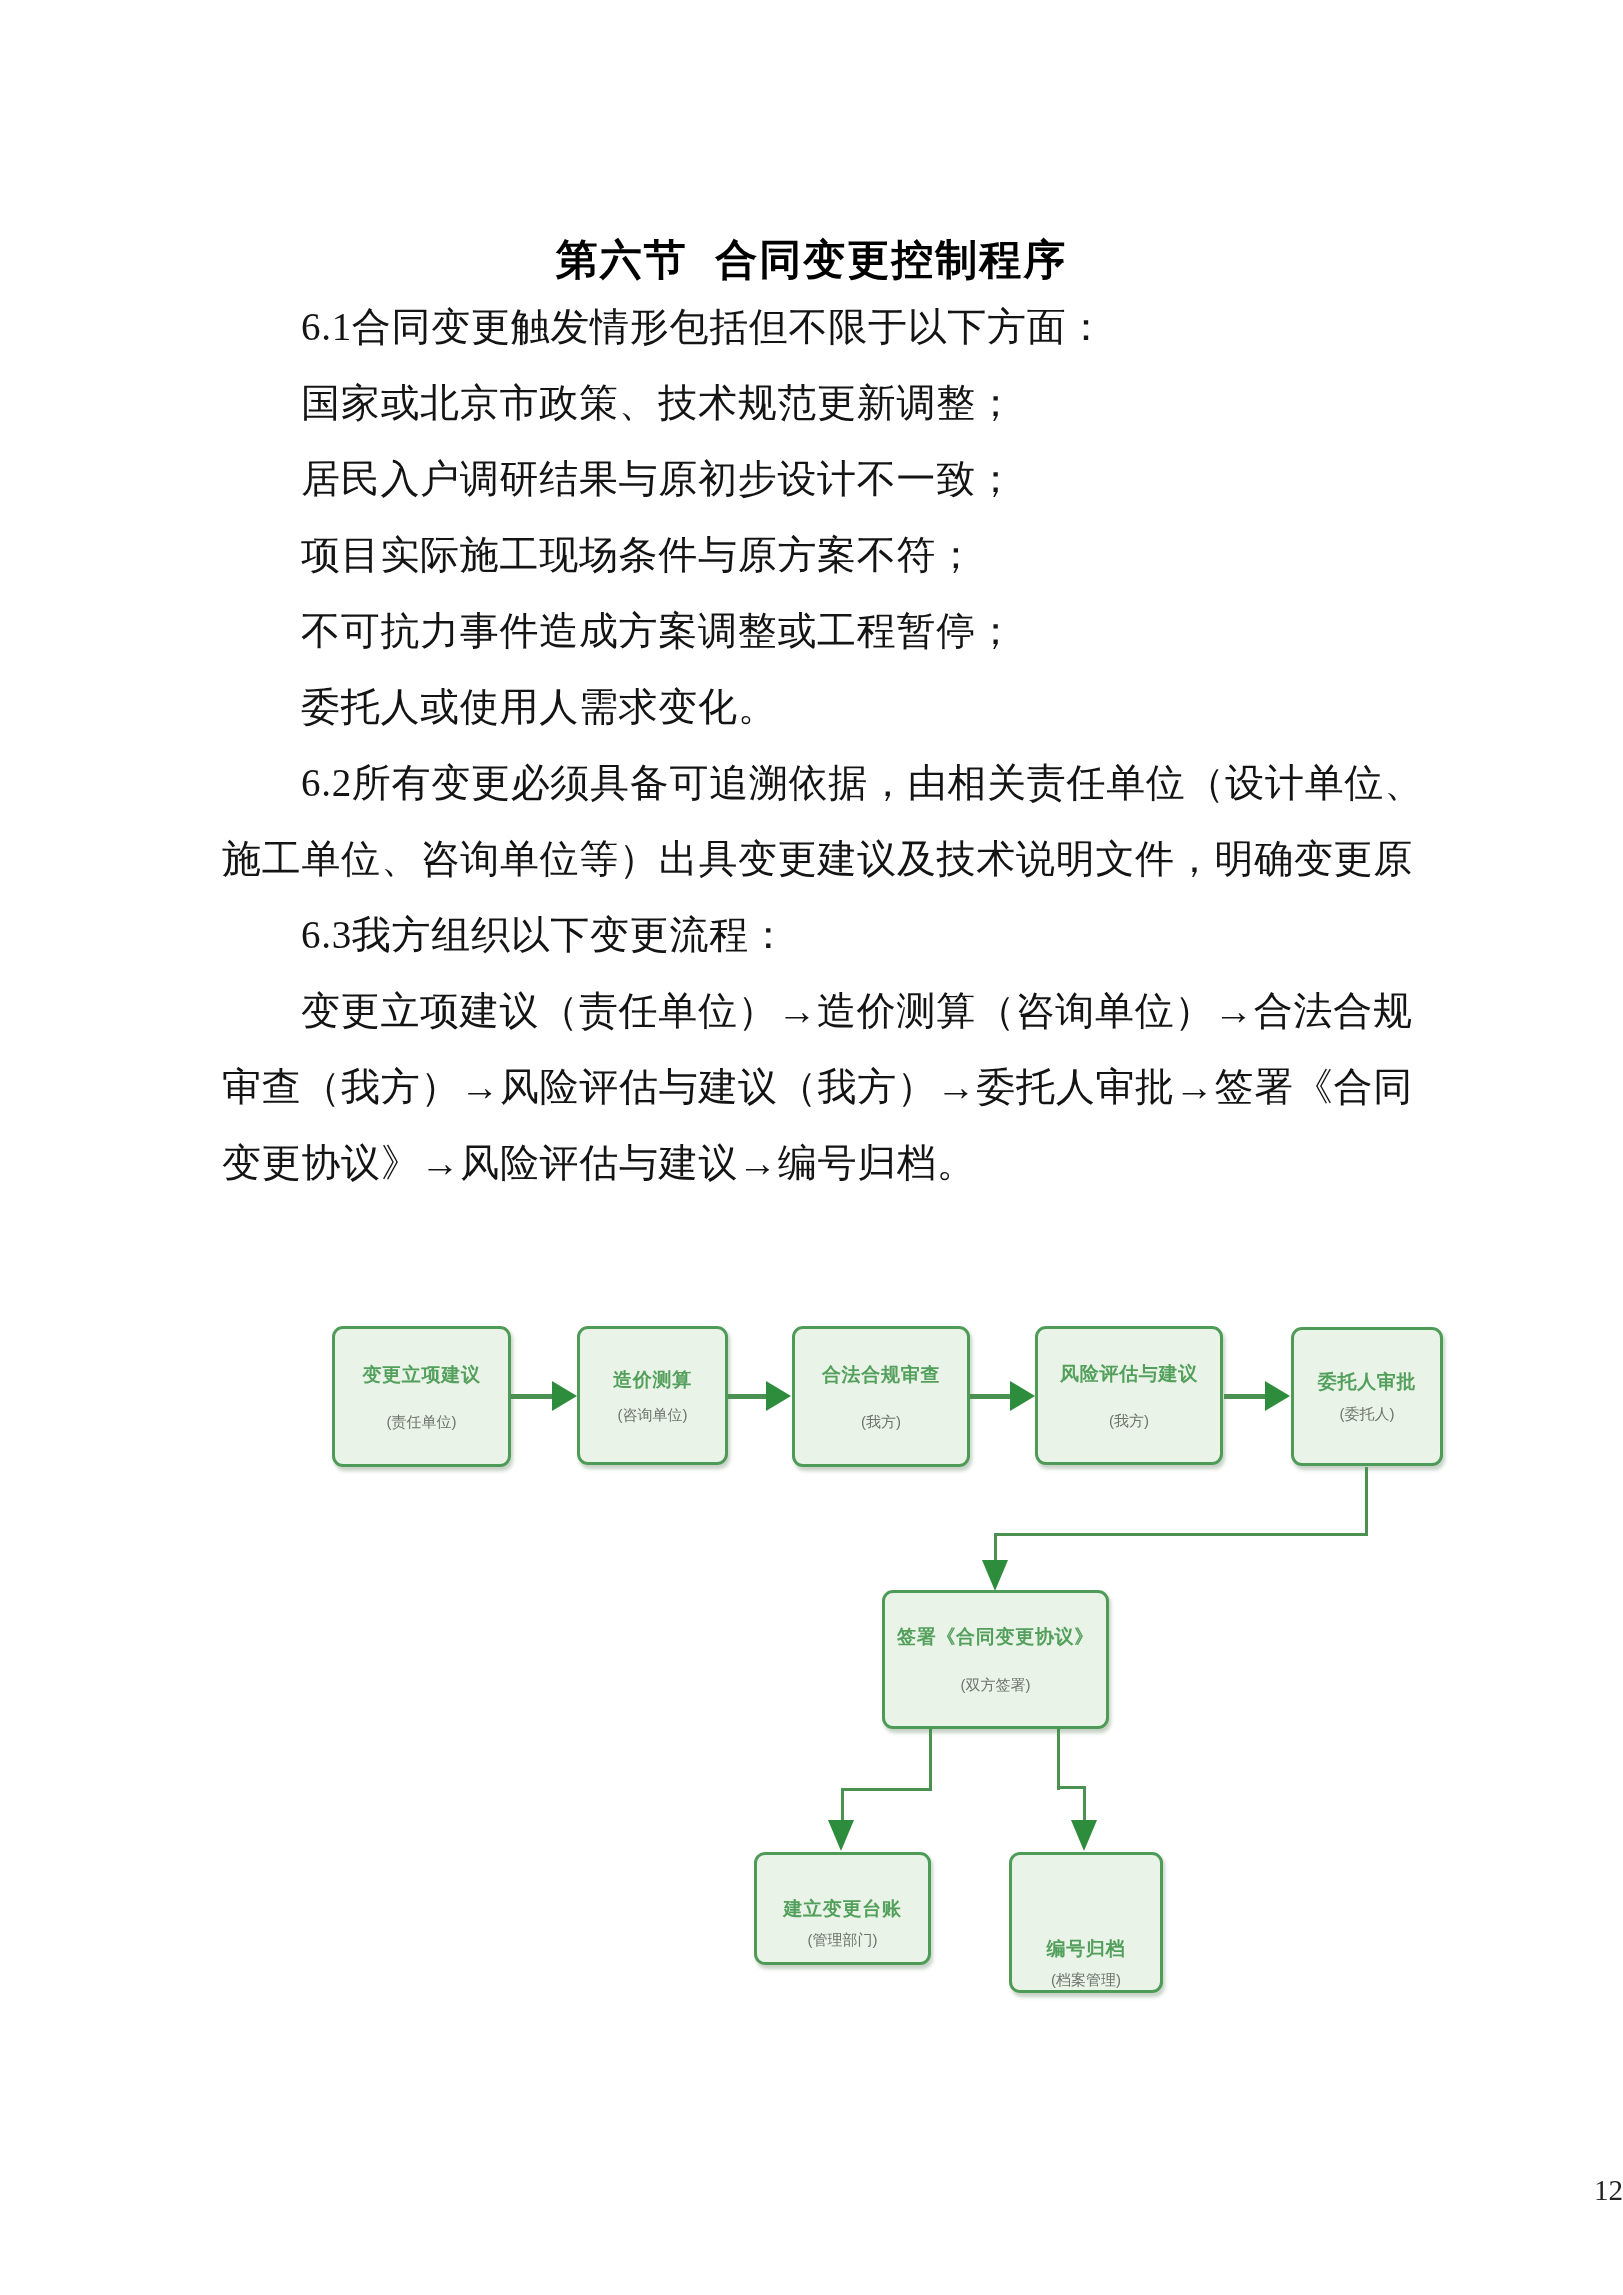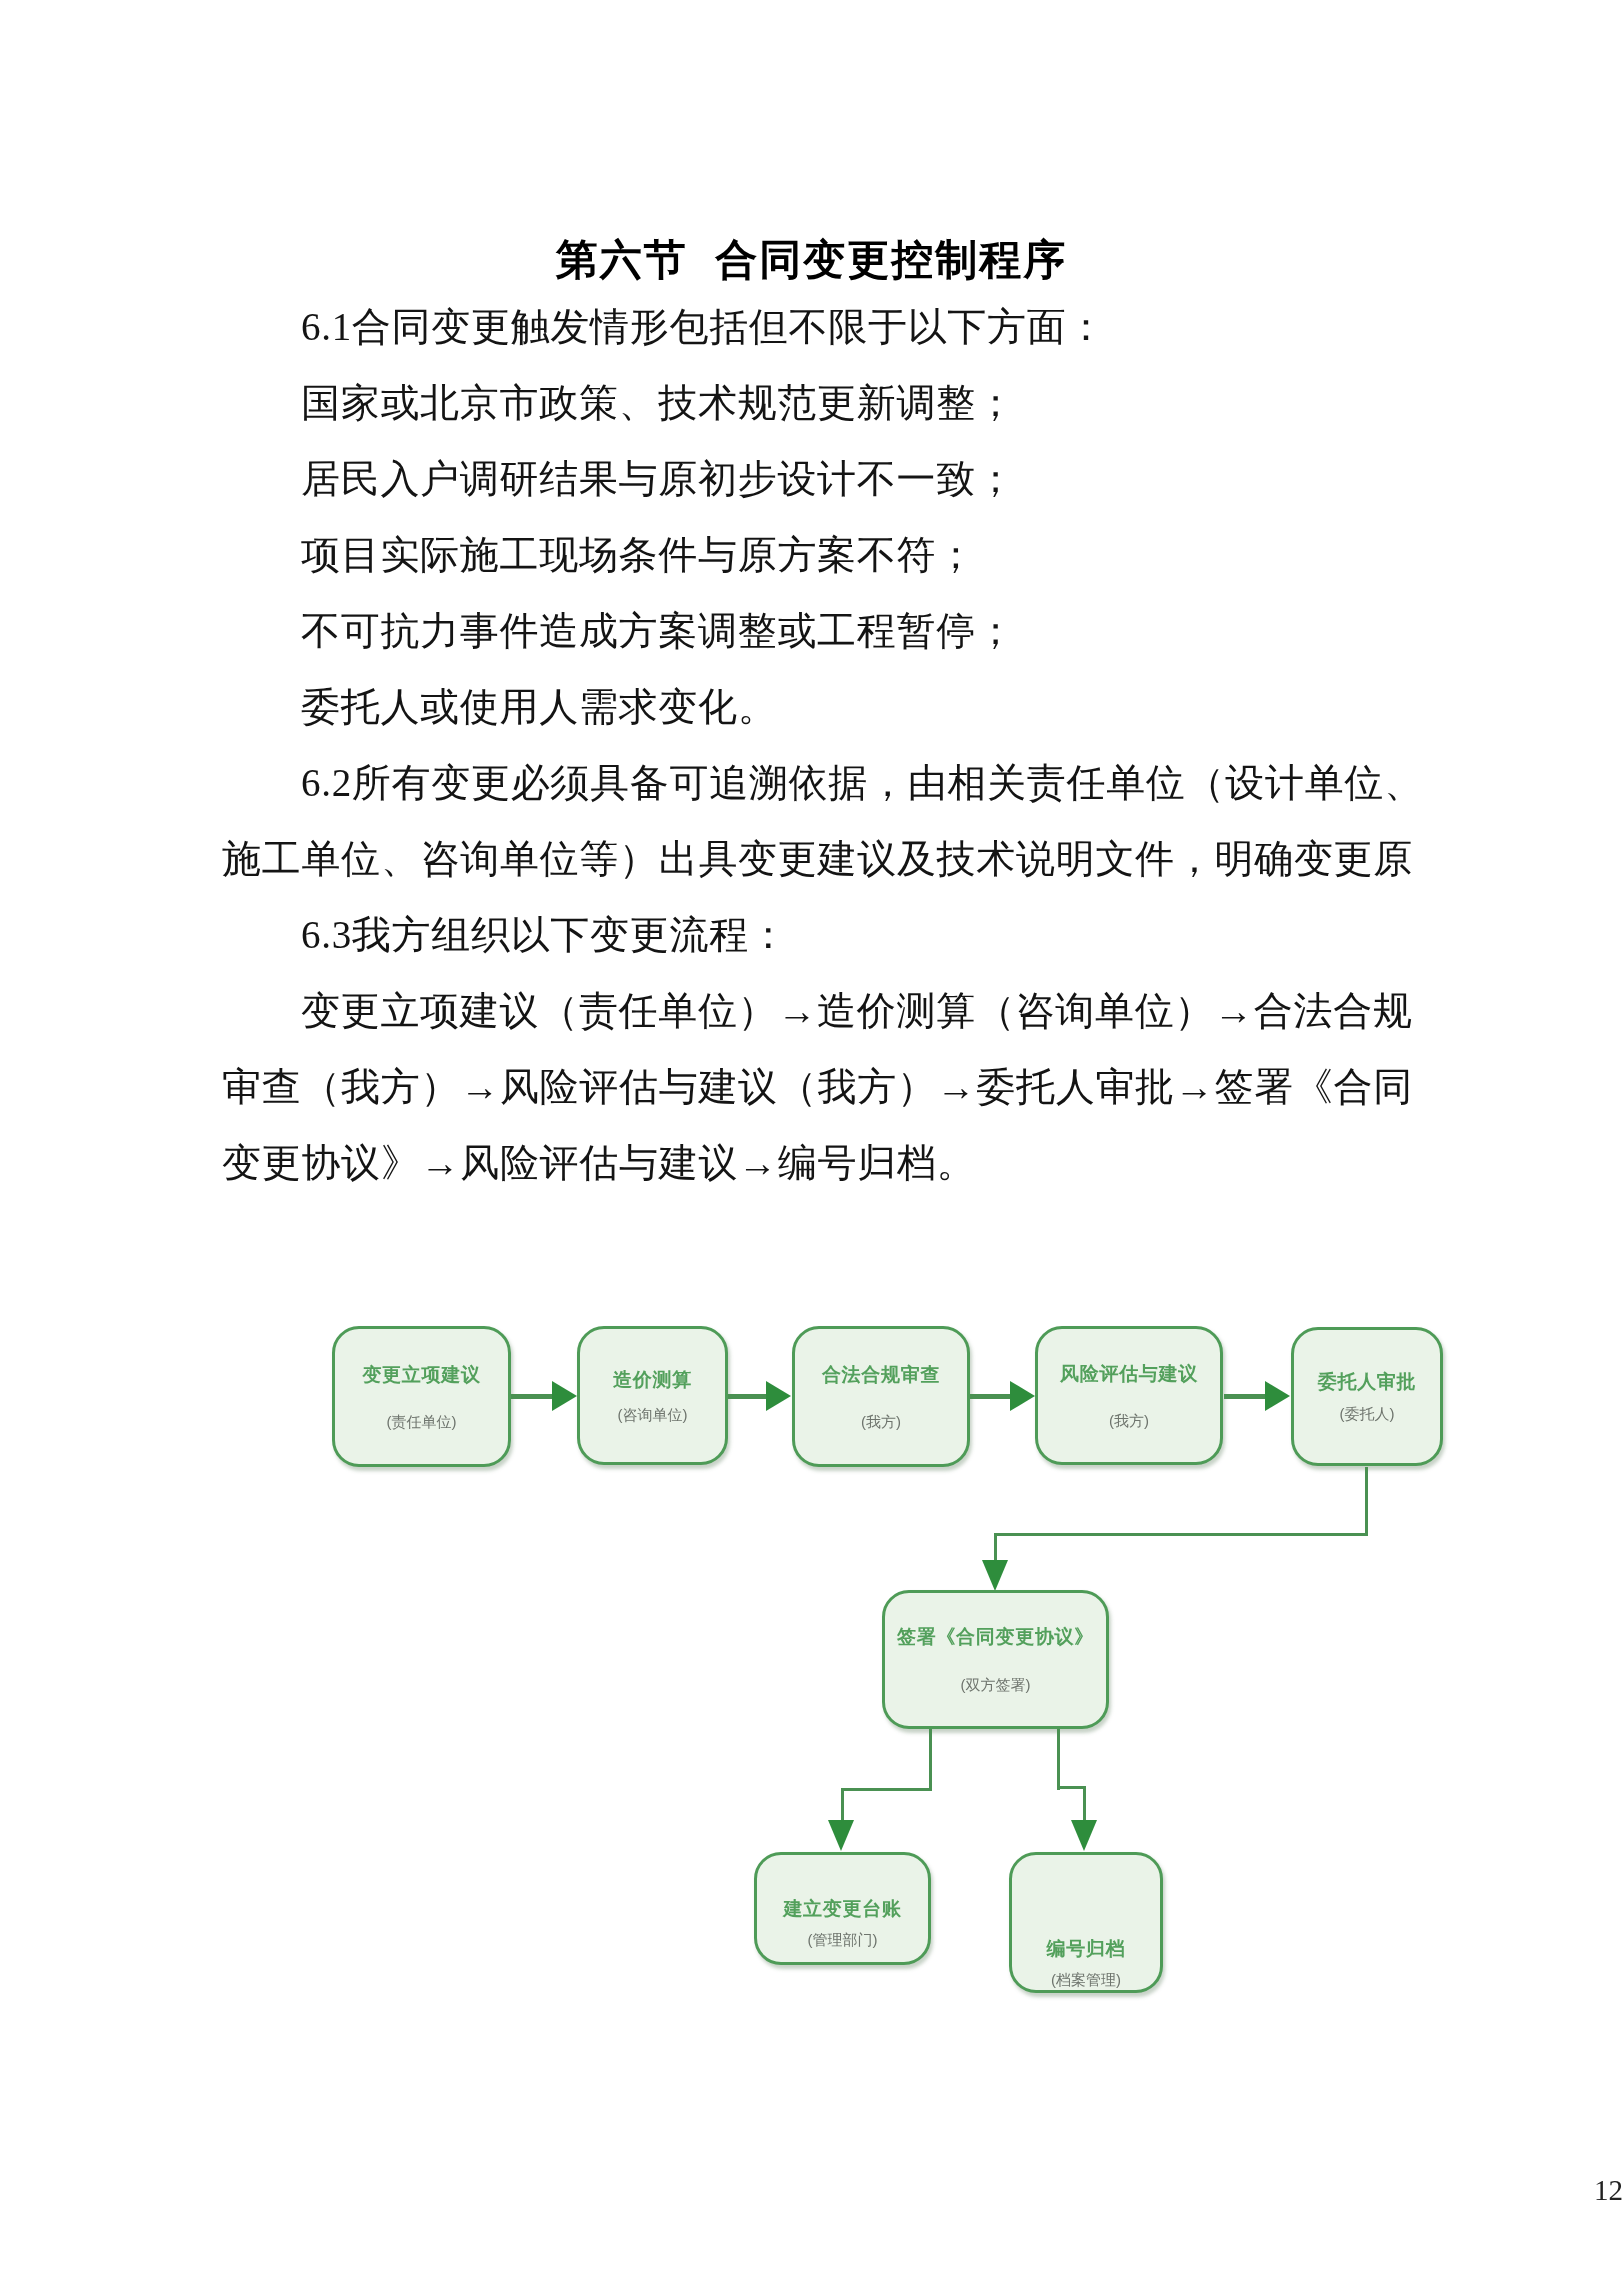--- a/index.html
+++ b/index.html
@@ -39,21 +39,21 @@
   .page-num{
     position:absolute;top:2174px;left:0;right:0;
     text-align:right;font-size:29px;color:#222;
   }
 
   
   .box{
     position:absolute;
     background:var(--box-fill);
     border:3.3px solid var(--box-border);
-    border-radius:27px;
+    border-radius:11px;
     box-shadow:2px 3.3px 3.9px rgba(130,155,130,.45);
     display:flex;flex-direction:column;align-items:center;justify-content:center;
     text-align:center;
     font-family:"Liberation Sans",sans-serif;
   }
   .box .t{font-size:19px;font-weight:bold;color:var(--box-title);letter-spacing:0.7px;white-space:nowrap}
   .box .s{font-size:15px;color:var(--box-subtitle);white-space:nowrap}
   #b1{left:332px;top:1326px;width:179px;height:141px;gap:25px}
   #b2{left:577px;top:1326px;width:151px;height:139px;gap:13px}
   #b3{left:792px;top:1326px;width:178px;height:141px;gap:25px}

